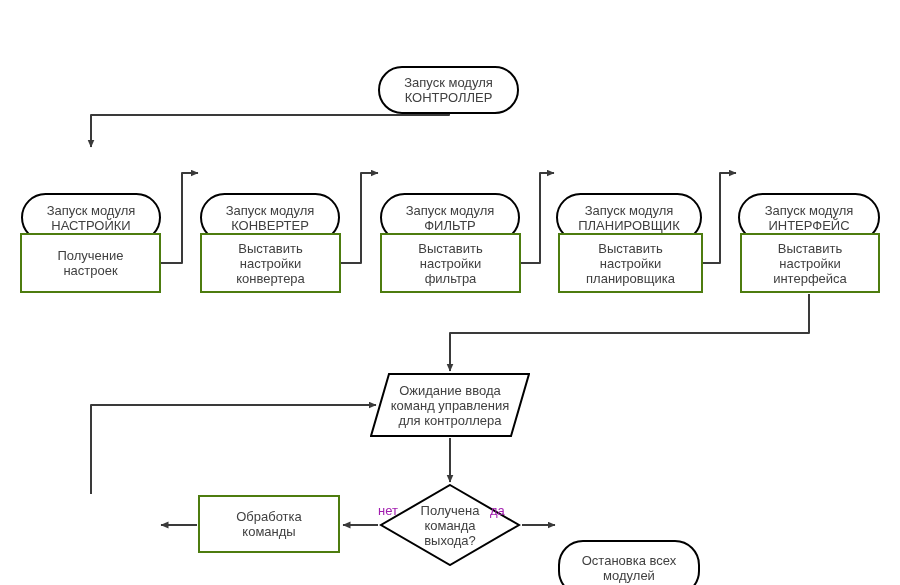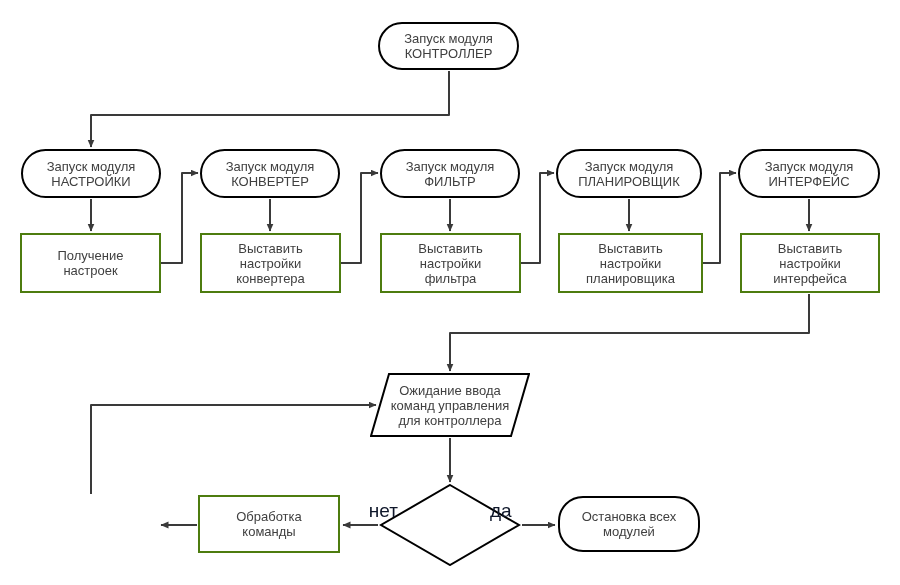--- a/index.html
+++ b/index.html
@@ -11,26 +11,26 @@
   svg.edges path{fill:none;stroke:#3a3a3a;stroke-width:2;stroke-linejoin:round;}
   .node{
     position:absolute;z-index:2;display:flex;align-items:center;justify-content:center;
     box-sizing:border-box;text-align:center;
   }
   .node .lbl{
     position:relative;z-index:3;white-space:pre-line;font-size:13px;line-height:15px;
     color:#404040;
   }
   .node.process{background:#ffffff;border:2px solid #4d7c0f;}
-  .node.terminator{background:#ffffff;border:2px solid #000000;border-radius:25px;}
+  .node.terminator{background:#ffffff;border:2px solid #000000;border-radius:25px;margin-top:44px;}
   .node.io, .node.decision{background:transparent;border:none;}
   .node .shape{position:absolute;left:0;top:0;width:100%;height:100%;z-index:1;}
   .node .shape polygon{fill:#ffffff;stroke:#000000;stroke-width:2;}
   .edge-label{
-    position:absolute;z-index:4;font-size:19px;line-height:14px;color:#0f172a;
+    position:absolute;z-index:4;font-size:13px;line-height:14px;color:#a21caf;
   }
 </style>
 </head>
 <body>
 
 <div class="canvas">
 
   <svg class="edges" width="900" height="585" aria-hidden="true">
     <defs>
       <marker id="arr" markerWidth="9" markerHeight="8" refX="7.5" refY="3.5" orient="auto" markerUnits="userSpaceOnUse">
@@ -112,20 +112,23 @@
     </svg>
     <span class="lbl">Ожидание ввода
 команд управления
 для контроллера</span>
   </div>
 
   <div class="node decision" style="left:379px;top:484px;width:142px;height:82px">
     <svg class="shape" viewBox="0 0 142 82" preserveAspectRatio="none" aria-hidden="true">
       <polygon points="71,1 140,41 71,81 2,41"></polygon>
     </svg>
+    <span class="lbl">Получена
+команда
+выхода?</span>
   </div>
 
   <div class="edge-label" style="left:368px;top:504px;width:30px;text-align:right">нет</div>
   <div class="edge-label" style="left:490px;top:504px;width:26px;text-align:left">да</div>
 
 
   <div class="node terminator" style="left:558px;top:496px;width:142px;height:56px">
     <span class="lbl">Остановка всех
 модулей</span>
   </div>

